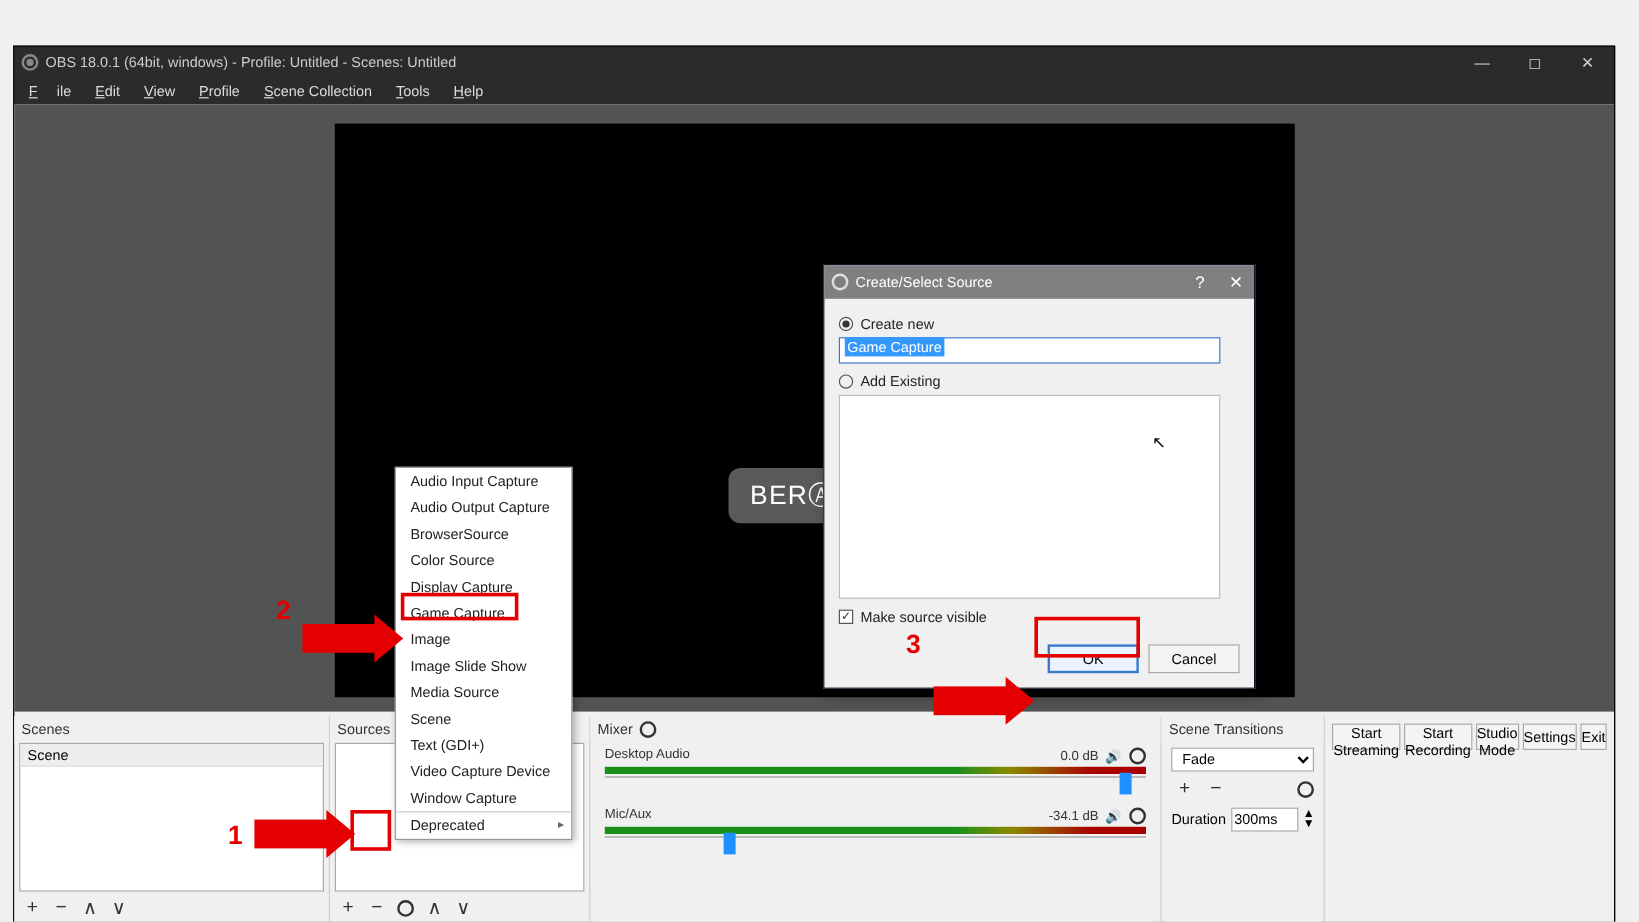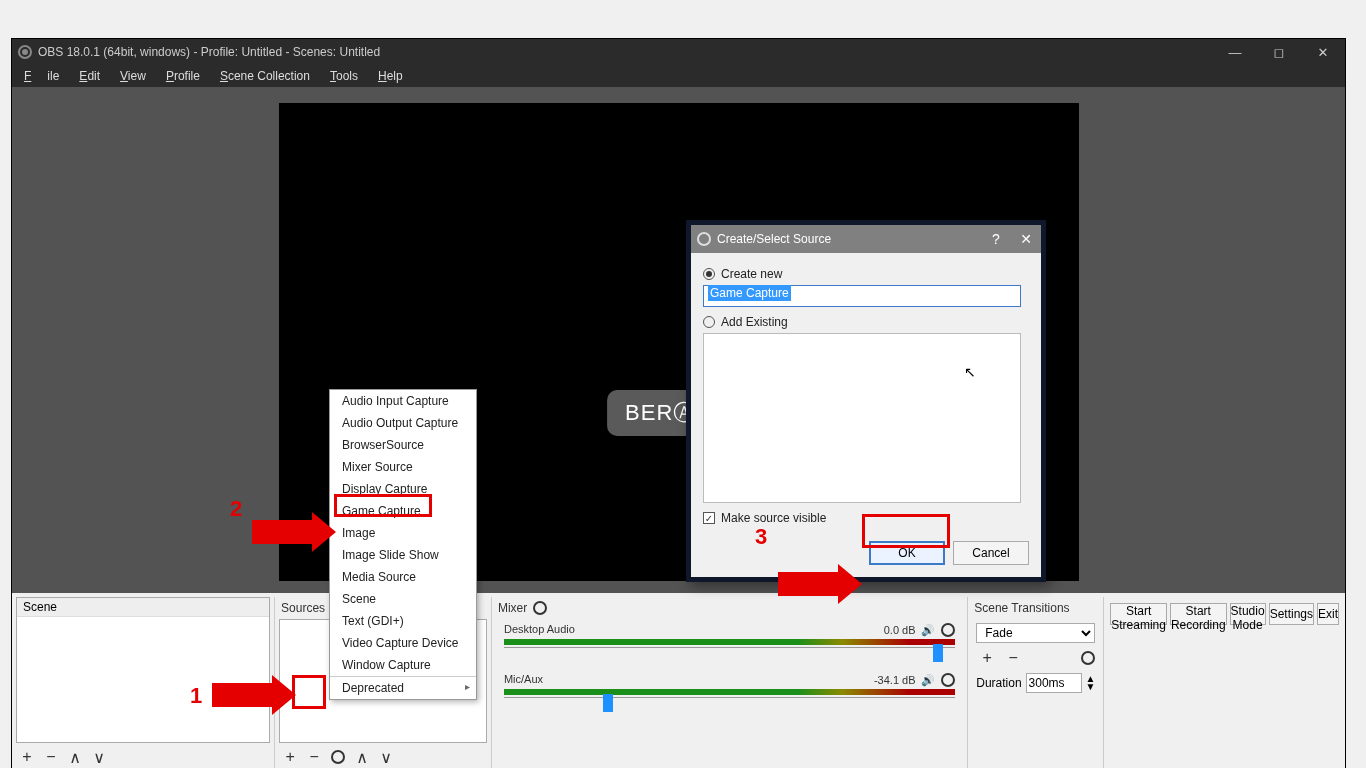--- a/index.html
+++ b/index.html
@@ -43,21 +43,21 @@
 .controls button { height: 22px; font-size: 12px; background: #f4f4f4; border: 1px solid #aaa; }
 .statusbar { position: absolute; left: 0; right: 0; bottom: 0; height: 22px; background: #f0f0f0; border-top: 1px solid #ccc; display: flex; align-items: center; justify-content: flex-end; gap: 28px; padding: 0 12px; font-size: 11px; color: #333; }
 
 
 .ctx-menu { position: absolute; left: 329px; top: 389px; width: 148px; background: #fff; border: 1px solid #999; box-shadow: 2px 2px 6px rgba(0,0,0,.3); font-size: 12px; z-index: 50; }
 .ctx-menu div { padding: 4px 12px; color: #222; position: relative; white-space: nowrap; }
 .ctx-menu div.sep-before { border-top: 1px solid #ccc; }
 .ctx-menu div.has-sub::after { content: "▸"; position: absolute; right: 6px; font-size: 10px; color: #666; }
 
 
-.dialog { position: absolute; left: 686px; top: 220px; width: 360px; background: #f0f0f0; border: 5px solid #0f172a; box-shadow: 4px 4px 12px rgba(0,0,0,.4); z-index: 60; }
+.dialog { position: absolute; left: 686px; top: 220px; width: 360px; background: #f0f0f0; border: 1px solid #0f172a; box-shadow: 4px 4px 12px rgba(0,0,0,.4); z-index: 60; }
 .dialog .dlg-title { height: 28px; background: #808080; color: #fff; display: flex; align-items: center; font-size: 12px; padding-left: 6px; }
 .dlg-title .tb-icon { width: 14px; height: 14px; border: 2px solid #ddd; border-radius: 50%; margin-right: 6px; }
 .dlg-title .win-controls { margin-left: auto; display: flex; }
 .dlg-title .win-controls div { width: 30px; height: 28px; display: flex; align-items: center; justify-content: center; color: #fff; font-size: 14px; }
 .dlg-body { padding: 10px 12px 6px 12px; font-size: 12px; color: #222; }
 .radio-row { display: flex; align-items: center; gap: 6px; margin: 4px 0; }
 .radio { width: 12px; height: 12px; border: 1px solid #555; border-radius: 50%; display: inline-flex; align-items: center; justify-content: center; }
 .radio .dot { width: 6px; height: 6px; background: #333; border-radius: 50%; }
 .name-input { width: 318px; height: 22px; border: 1px solid #3a7ac8; background: #fff; padding: 0 4px; }
 .name-input .sel { background: #3399ff; color: #fff; padding: 1px 2px; }
@@ -106,20 +106,21 @@
 
   <div class="client">
 
     <div class="preview">
       <div class="canvas"></div>
     </div>
 
     <div class="panels">
 
       <div class="panel scenes">
+        <div class="panel-header">Scenes</div>
         <div class="panel-body">
           <div class="scene-item">Scene</div>
         </div>
         <div class="panel-footer">
           <div class="tool-btn">+</div>
           <div class="tool-btn">−</div>
           <div class="tool-btn">∧</div>
           <div class="tool-btn">∨</div>
         </div>
       </div>
@@ -204,21 +205,21 @@
       </div>
     </div>
 
   </div>
 </div>
 
 <div class="ctx-menu">
   <div>Audio Input Capture</div>
   <div>Audio Output Capture</div>
   <div>BrowserSource</div>
-  <div>Mixer Source</div>
+  <div>Color Source</div>
   <div>Display Capture</div>
   <div>Game Capture</div>
   <div>Image</div>
   <div>Image Slide Show</div>
   <div>Media Source</div>
   <div>Scene</div>
   <div>Text (GDI+)</div>
   <div>Video Capture Device</div>
   <div>Window Capture</div>
   <div class="sep-before has-sub">Deprecated</div>

